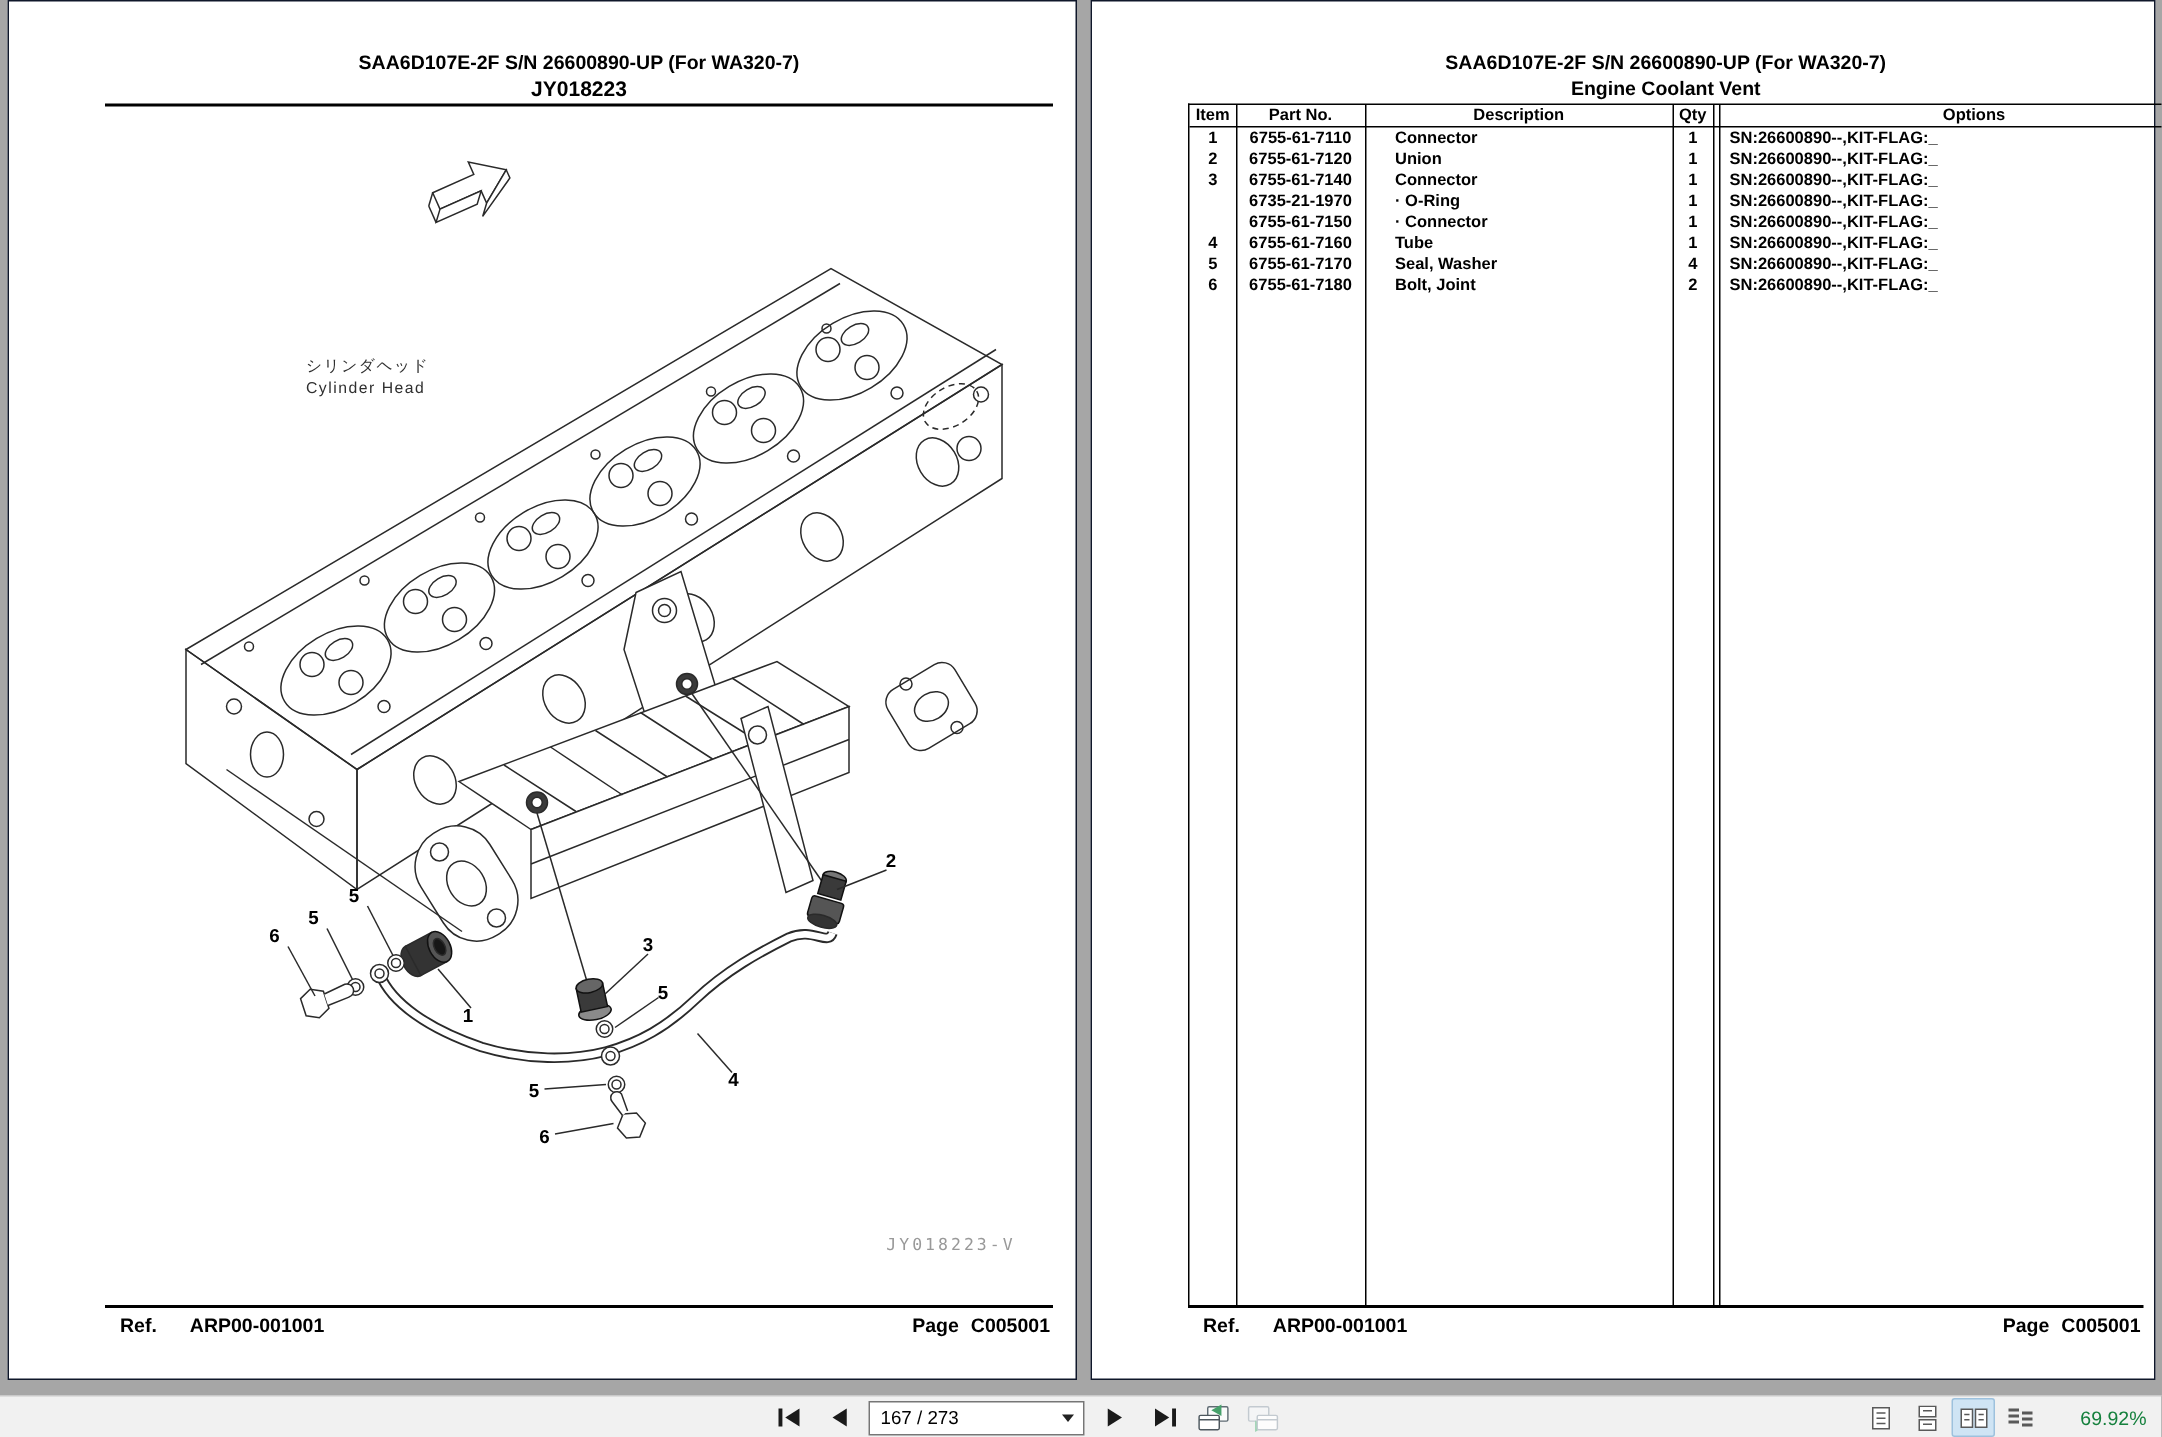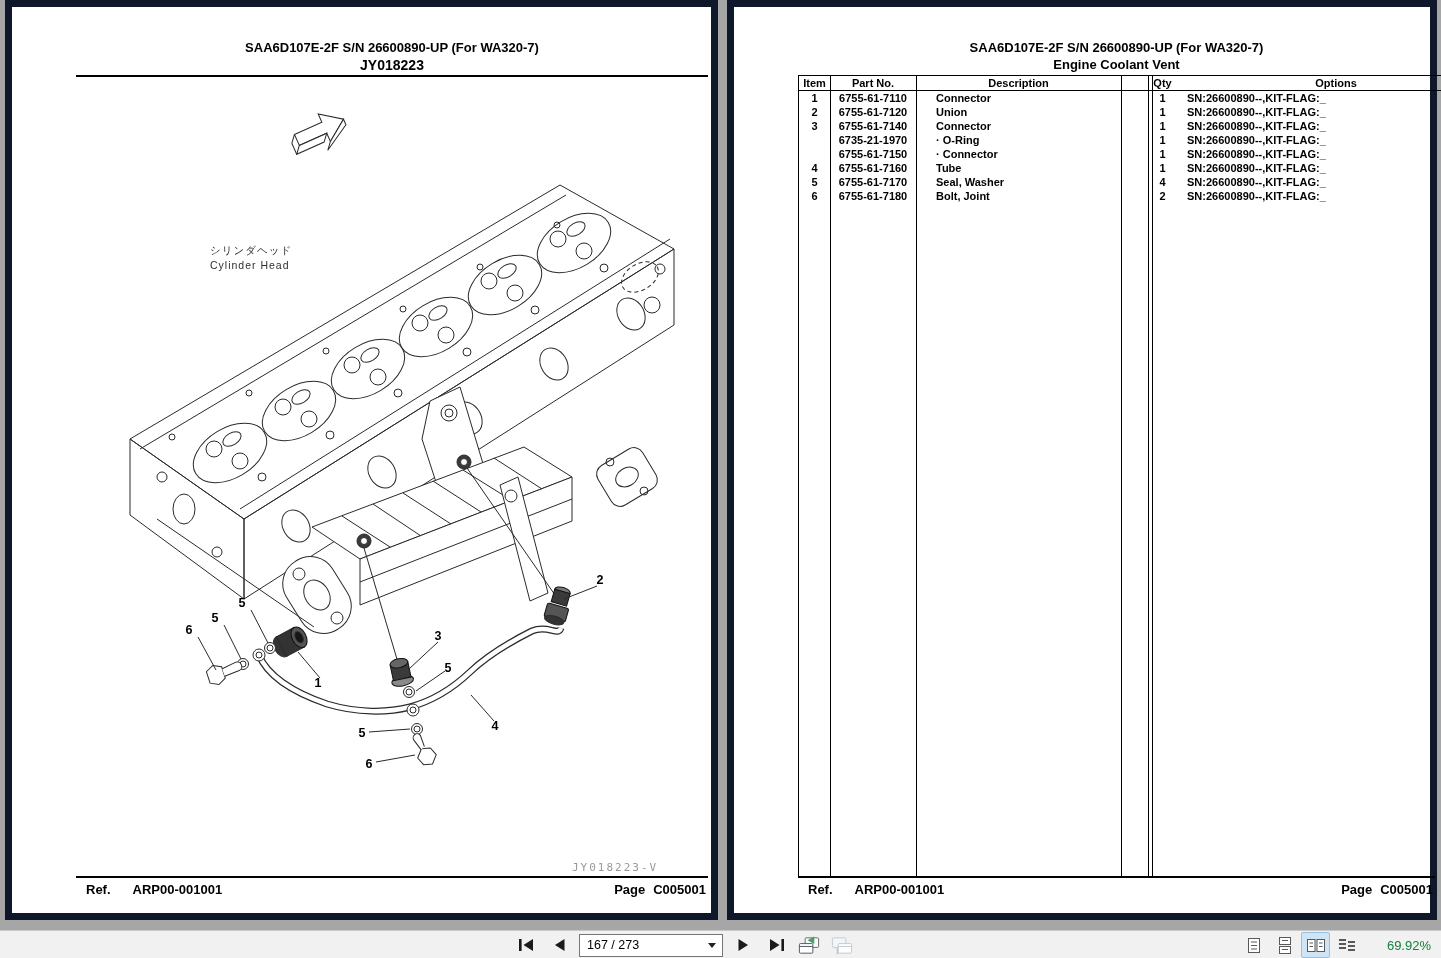--- a/index.html
+++ b/index.html
@@ -3,21 +3,21 @@
 <meta charset="utf-8">
 <style>
   html,body{margin:0;padding:0;}
   body{
     width:1441px;height:958px;position:relative;overflow:hidden;
     background:#a6a6a6;
     font-family:"Liberation Sans", sans-serif;
     -webkit-font-smoothing:antialiased;
   }
   .pages-area{position:absolute;left:0;top:0;width:1441px;height:922px;background:#a6a6a6;}
-  .page{position:absolute;top:0;height:920px;background:#ffffff;border:7px solid #0f172a;box-sizing:border-box;}
+  .page{position:absolute;top:0;height:920px;background:#ffffff;border:1px solid #0f172a;box-sizing:border-box;}
   .page-left{left:5px;width:713px;}
   .page-right{left:727px;width:710px;}
 
   .pg-title1{position:absolute;left:64px;width:637px;text-align:center;top:33px;font-size:13px;font-weight:bold;color:#000;white-space:nowrap;}
   .pg-title2{position:absolute;left:64px;width:637px;text-align:center;top:50px;font-size:14px;font-weight:bold;color:#000;white-space:nowrap;}
   .page-left .pg-title1,.page-left .pg-title2{width:632px;}
   .title-rule{position:absolute;left:64px;top:68px;width:632px;height:2px;background:#000;}
 
   .footer-rule{position:absolute;top:869px;height:2px;background:#000;left:64px;}
   .page-left .footer-rule{width:632px;}
@@ -29,29 +29,29 @@
   .footer-right{position:absolute;right:2px;top:0;display:flex;gap:8px;}
 
   
   .ptable{position:absolute;left:64px;top:68px;width:695px;height:801px;border:1px solid #000;border-bottom:none;box-sizing:border-box;}
   .pt-vline{position:absolute;top:0;bottom:0;width:1px;background:#000;}
   .pt-head{position:absolute;left:0;top:0;width:100%;height:14px;border-bottom:1px solid #000;display:flex;font-size:11px;font-weight:bold;line-height:14px;}
   .pt-row{position:absolute;left:0;width:100%;height:14px;display:flex;font-size:11px;font-weight:bold;line-height:14px;}
   .c-item{width:31px;text-align:center;}
   .c-part{width:86px;text-align:center;}
   .c-desc{width:205px;padding-left:20px;box-sizing:border-box;text-align:left;}
-  .c-qty{width:27px;text-align:center;margin-left:28px;}
+  .c-qty{width:27px;text-align:center;}
   .c-gap{width:4px;}
   .c-opts{flex:1;padding-left:7px;box-sizing:border-box;text-align:left;white-space:nowrap;overflow:hidden;}
   .pt-head .c-desc,.pt-head .c-opts{text-align:center;padding-left:0;}
 
   
   .diagram-svg{position:absolute;left:0;top:0;}
   .cyl-label{position:absolute;left:198px;top:236px;font-size:10.5px;letter-spacing:1px;color:#2f2f2f;line-height:15px;white-space:nowrap;}
-  .drawing-code{position:absolute;left:560px;top:822px;width:136px;text-align:left;font-family:"DejaVu Sans Mono",monospace;font-size:11px;letter-spacing:2px;color:#999;margin-top:32px;}
+  .drawing-code{position:absolute;left:560px;top:822px;width:136px;text-align:center;font-family:"DejaVu Sans Mono",monospace;font-size:11px;letter-spacing:2px;color:#999;}
   .callout{position:absolute;transform:translate(-50%,-50%);font-size:12.5px;font-weight:bold;color:#000;}
 
   
   .toolbar{position:absolute;left:0;top:930px;width:1441px;height:28px;background:#f1f1f1;border-top:1px solid #c9c9c9;}
   .nav-group{position:absolute;left:513px;top:0;height:28px;display:flex;align-items:center;gap:7px;}
   .tb-btn{width:24px;height:24px;display:flex;align-items:center;justify-content:center;background:transparent;border:1px solid transparent;border-radius:2px;}
   .page-combo{width:142px;height:21px;background:#fff;border:1px solid #767676;display:flex;align-items:center;position:relative;}
   .page-combo .combo-text{font-size:12.5px;color:#000;padding-left:7px;}
   .combo-caret{position:absolute;right:6px;top:8px;width:0;height:0;border-left:4px solid transparent;border-right:4px solid transparent;border-top:5px solid #222;}
   .view-group{position:absolute;right:6px;top:0;height:28px;display:flex;align-items:center;gap:2px;}

